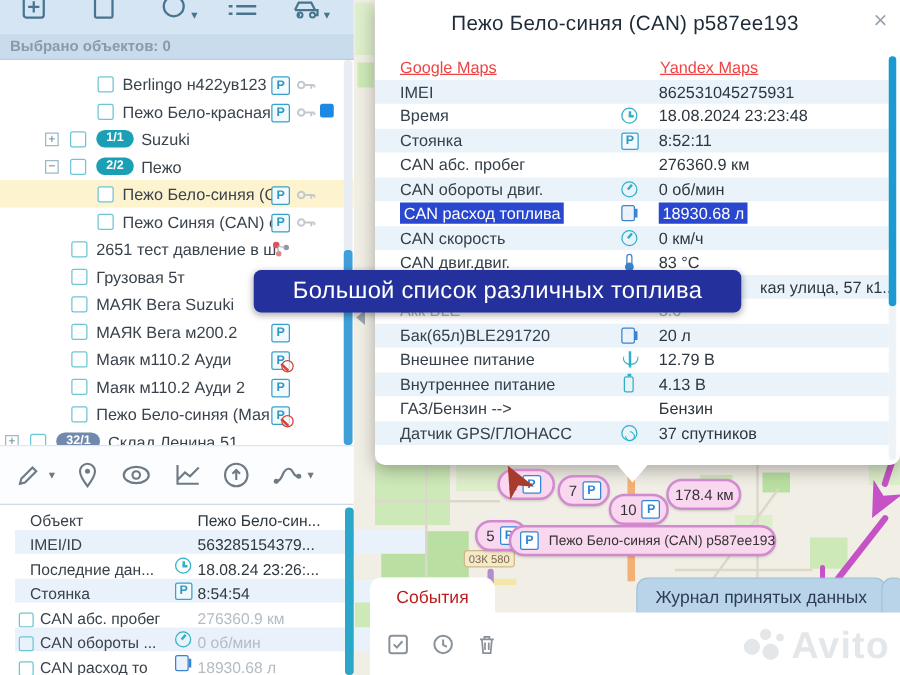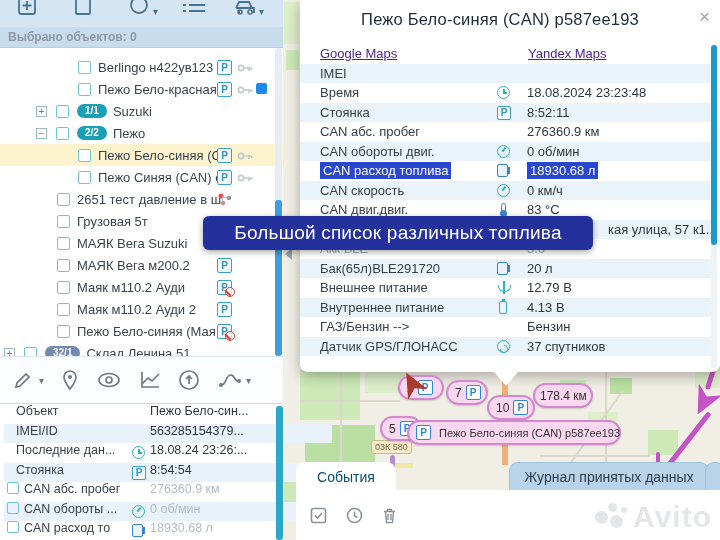--- a/index.html
+++ b/index.html
@@ -62,21 +62,21 @@
 
   .sbar{position:absolute;width:7px;background:#e7edf2;border-radius:3px}
   .sthumb{position:absolute;left:0;width:7px;background:#3f9fd8;border-radius:3px}
 
   #unit-toolbar{position:absolute;left:0;top:356px;width:283px;height:48px;background:#fbfdfe;
     border-top:1px solid #e0e8ef;border-bottom:1px solid #cfdbe5;display:flex;align-items:center;gap:17px;padding-left:12px}
   #unit-toolbar svg{flex:0 0 auto}
   .tb-caret{font-size:10px;color:#6e7a84;margin-left:-12px}
 
   #info-panel{position:absolute;left:0;top:404px;width:283px;height:136px;background:#fff}
-  .irow{position:absolute;left:4px;width:328px;height:19.5px;display:flex;align-items:flex-start;font-size:12.5px}
+  .irow{position:absolute;left:12px;width:328px;height:19.5px;display:flex;align-items:flex-end;font-size:12.5px}
   .irow:nth-child(even){background:#e9f2fb}
   .irow .lbl{margin-left:12px;white-space:nowrap;overflow:hidden;max-width:112px;color:#39424b}
   .irow .icb{width:12px;height:12px;border:1.5px solid #6cc6d6;border-radius:2px;margin-left:3px;flex:0 0 auto}
   .irow .icb + .lbl{margin-left:5px}
   .irow .ival{position:absolute;left:146px;white-space:nowrap;color:#2d3740}
   .irow .iico{position:absolute;left:128px;top:3px}
   .irow.muted .ival{color:#b3bcc4}
 
   
   #popup{position:absolute;left:300px;top:0;width:420px;height:372px;background:#fff;
@@ -85,21 +85,21 @@
     font-weight:500;color:#1f2b38;letter-spacing:.2px}
   #popup-close{position:absolute;right:10px;top:6px;font-size:19px;color:#9aa4ad;cursor:pointer}
   #popup-rows{position:absolute;left:0;top:44px;width:411px}
   .prow{position:relative;height:19.5px;display:flex;align-items:center;font-size:13px}
   .prow:nth-child(even){background:#eaf3fa}
   .prow .plbl{margin-left:20px;white-space:nowrap;color:#35404a}
   .prow .pval{position:absolute;left:227px;white-space:nowrap;color:#2d3740}
   .prow .pico{position:absolute;left:197px;top:3px}
   .prow.muted .plbl,.prow.muted .pval{color:#a7b0b8}
   .prow .sel{background:#2947cf;color:#fff;padding:1px 3px}
-  .plink{font-size:13px;color:#4c1d95;text-decoration:underline;cursor:pointer}
+  .plink{font-size:13px;color:#ef4444;text-decoration:underline;cursor:pointer}
   .plink.y{position:absolute;left:228px}
   #popup-scroll{position:absolute;right:3px;top:45px;width:6px;height:323px;background:#eef3f7;border-radius:3px}
   #popup-scroll .sthumb{width:6px;height:200px;top:0;background:#1b9ad2}
   #popup-pointer{position:absolute;left:194px;top:372px;width:0;height:0;
     border-left:12px solid transparent;border-right:12px solid transparent;border-top:14px solid #fff}
 
   
   .i-clock{width:13px;height:13px;border:1.5px solid #2fb0c7;border-radius:50%;position:relative}
   .i-clock::after{content:"";position:absolute;left:5px;top:2px;width:1.5px;height:4px;background:#2fb0c7}
   .i-clock::before{content:"";position:absolute;left:5px;top:5px;width:4px;height:1.5px;background:#2fb0c7}
@@ -124,21 +124,21 @@
   
   #banner{position:absolute;left:203px;top:216px;width:390px;height:34px;background:#24309b;border-radius:6px;
     display:flex;align-items:center;justify-content:center;color:#fff;font-size:19px;letter-spacing:.2px;
     box-shadow:0 2px 6px rgba(0,0,0,.35);z-index:40}
 
   
   #tabsbar{position:absolute;left:283px;top:462px;width:437px;height:78px;z-index:20;pointer-events:none}
   .tab{position:absolute;top:0;height:29px;border-radius:9px 9px 0 0;display:flex;align-items:center;
     justify-content:center;font-size:14px;pointer-events:auto;cursor:pointer}
   .tab.inactive{background:#b9d3e8;border:1px solid #a3c2da;color:#2c3e50}
-  .tab.active{background:#fff;color:#0c4a6e;z-index:2}
+  .tab.active{background:#fff;color:#b91c1c;z-index:2}
   #tab-content{position:absolute;left:13px;top:28px;width:424px;height:50px;background:#fff;pointer-events:auto}
   #tab-content .ci{position:absolute;top:17px}
   #watermark{position:absolute;right:8px;top:10px;display:flex;align-items:center;gap:4px;opacity:.85}
   #watermark .wtxt{font-size:30px;font-weight:bold;color:#dfe3e6;letter-spacing:1px}
   .wdots{position:relative;width:34px;height:32px}
   .wdots i{position:absolute;border-radius:50%;background:#dfe3e6}
 </style>
 </head>
 <body>
 
@@ -431,20 +431,21 @@
   <div id="popup">
     <div id="popup-title">Пежо Бело-синяя (CAN) p587ee193</div>
     <span id="popup-close">×</span>
     <div id="popup-rows">
       <div class="prow">
         <span class="plink" style="margin-left:20px">Google Maps</span>
         <span class="plink y">Yandex Maps</span>
       </div>
       <div class="prow">
         <span class="plbl">IMEI</span>
+        <span class="pval">862531045275931</span>
       </div>
       <div class="prow">
         <span class="plbl">Время</span>
         <span class="pico i-clock"></span>
         <span class="pval">18.08.2024 23:23:48</span>
       </div>
       <div class="prow">
         <span class="plbl">Стоянка</span>
         <span class="pico i-p">
             <span>P</span>

